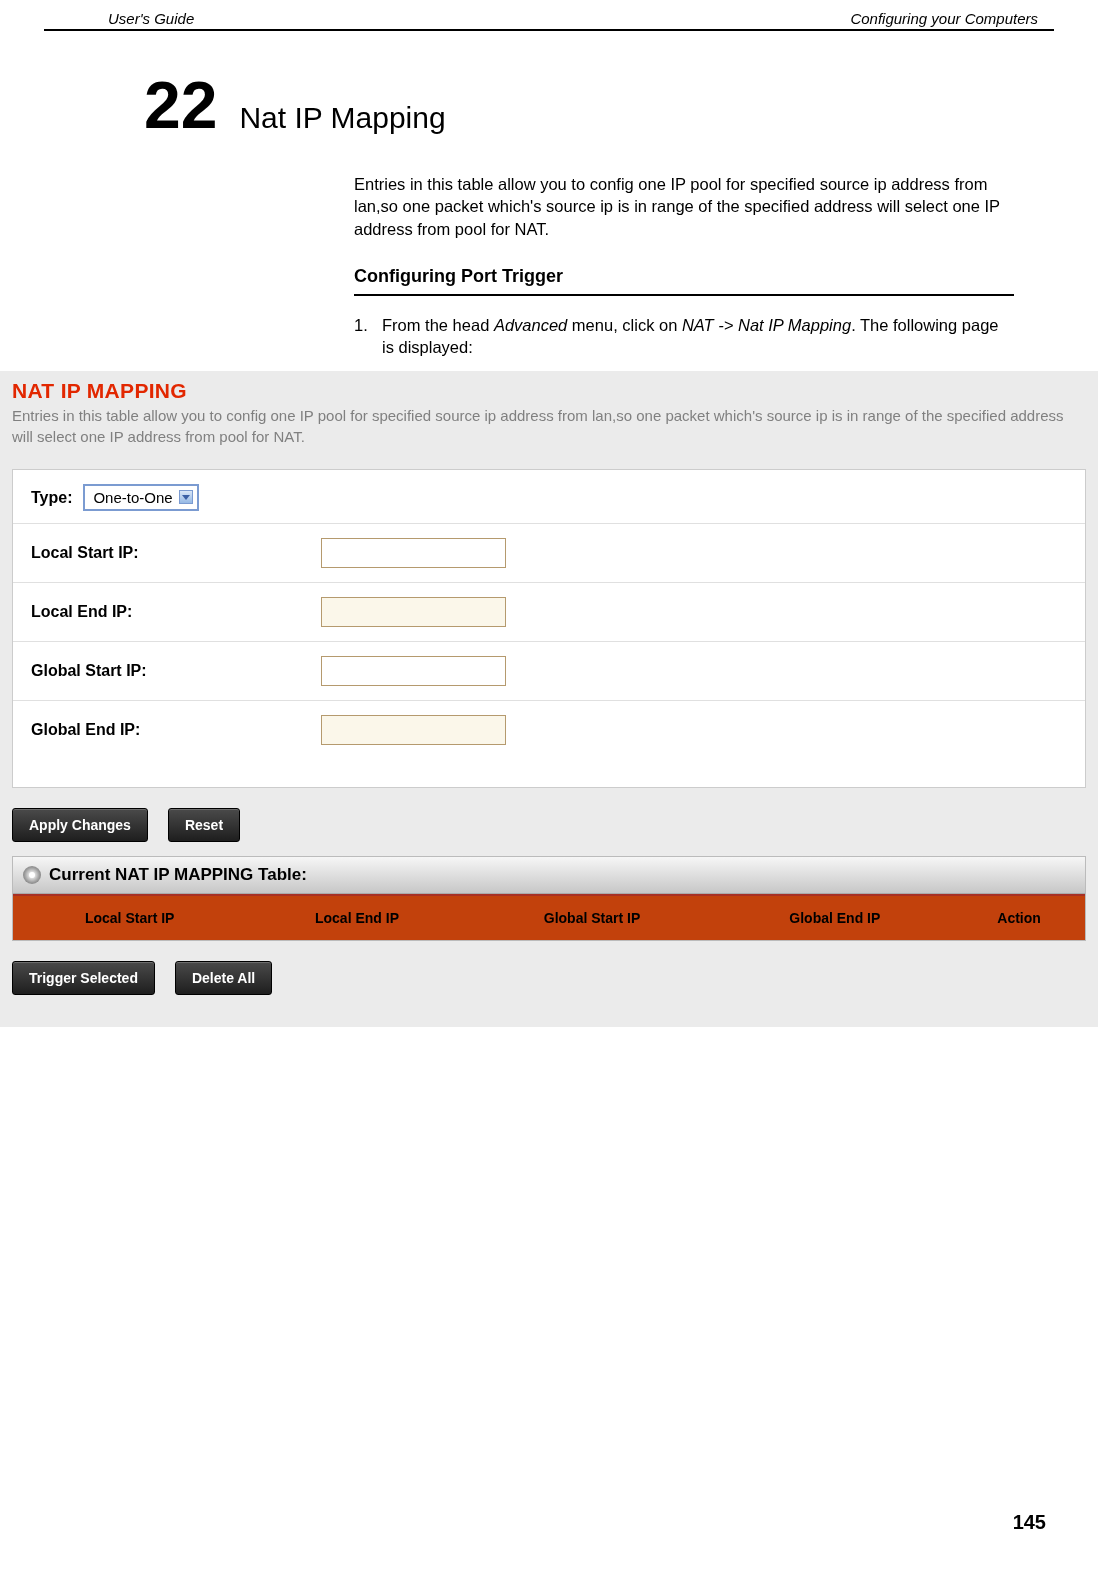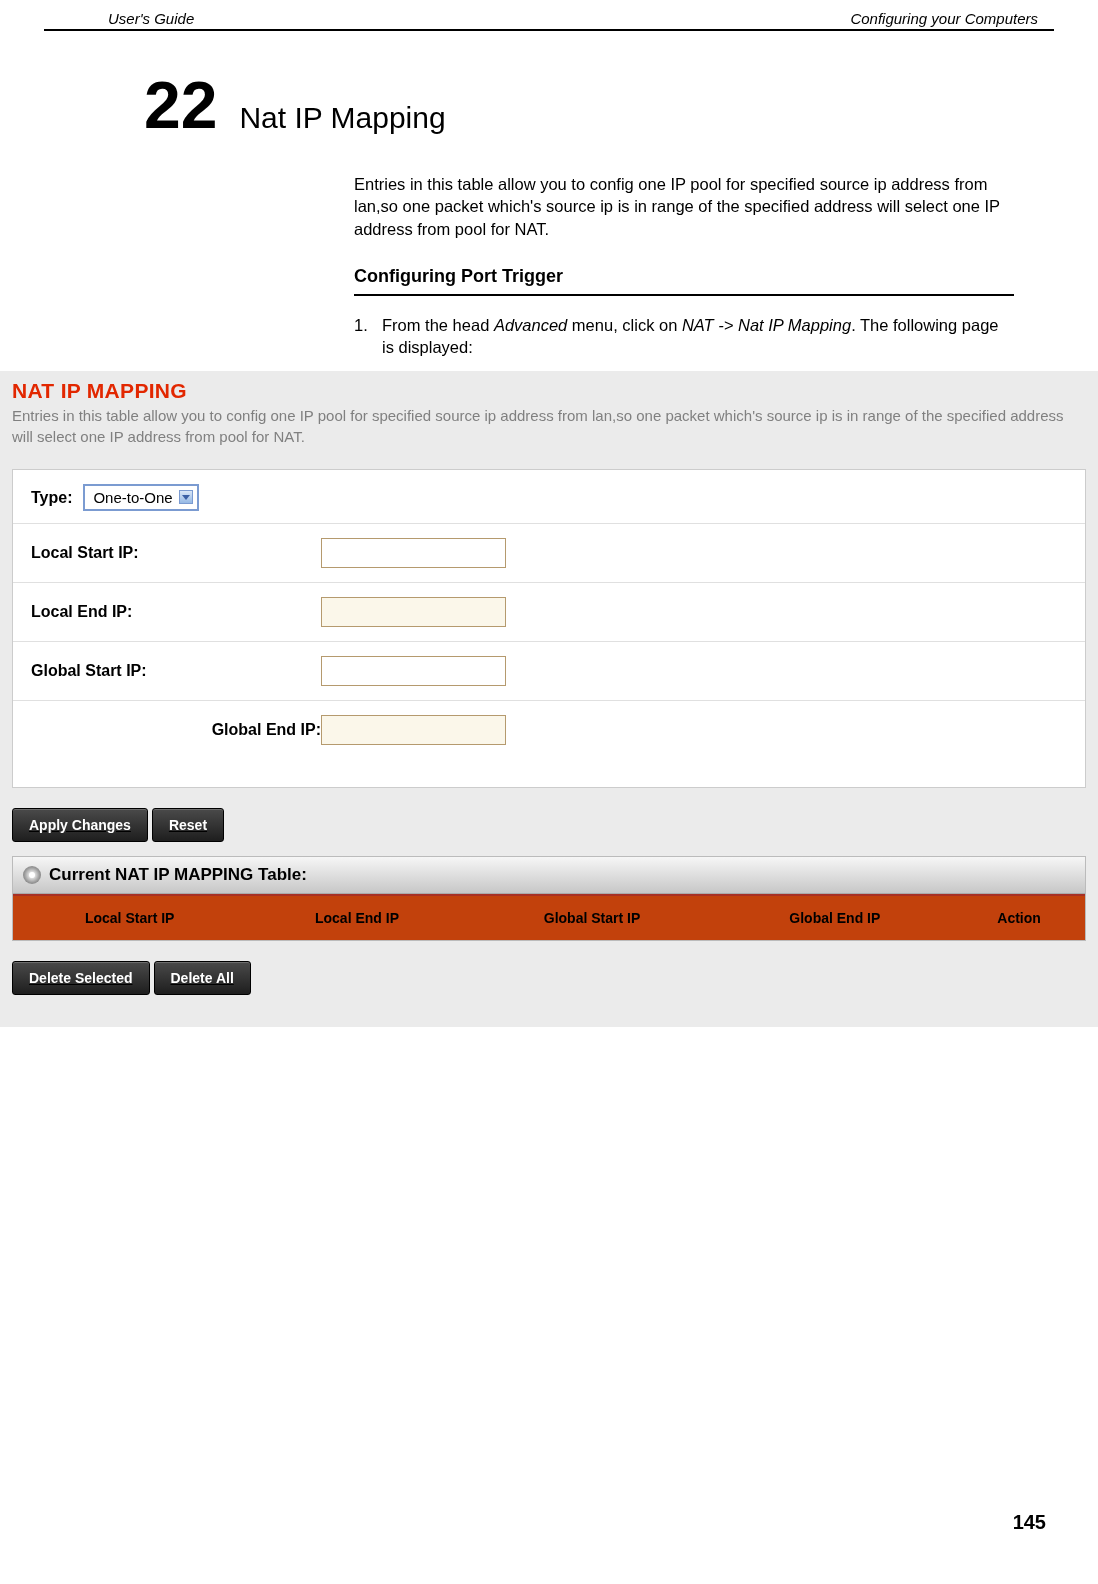--- a/index.html
+++ b/index.html
@@ -20,25 +20,25 @@
     .sc-inner { padding: 8px 12px 18px 12px; }
     .sc-title { color: #E22700; font-size: 21px; font-weight: bold; letter-spacing: 0.3px; }
     .sc-desc { font-size: 15px; color: #808080; margin-top: 2px; margin-bottom: 22px; line-height: 1.4; }
     .form-box { background: #fff; border: 1px solid #ccc; padding: 10px 0 28px 0; }
     .form-top { padding: 4px 18px 12px 18px; border-bottom: 1px solid #e0e0e0; }
     .form-top .lbl { font-size: 16px; font-weight: bold; display: inline-block; width: 48px; }
     .type-select { display: inline-flex; align-items: center; border: 2px solid #7B9BD1; background: #fff; padding: 3px 4px 3px 8px; font-size: 15px; }
     .type-caret { width: 14px; height: 14px; margin-left: 6px; background: linear-gradient(#D9E6F7,#96B9E5); border: 1px solid #7B9BD1; position: relative; }
     .type-caret::after { content: ""; position: absolute; left: 2px; top: 4px; border-left: 4px solid transparent; border-right: 4px solid transparent; border-top: 5px solid #3A5FA5; }
     .form-row { display: flex; align-items: center; padding: 14px 18px; border-bottom: 1px solid #e0e0e0; }
-    .form-row:last-child { border-bottom: none; text-align: right; }
+    .form-row:last-child { border-bottom: none; }
     .form-row .lbl { font-size: 16px; font-weight: bold; width: 290px; }
     .ip-input { width: 185px; height: 30px; border: 1px solid #B59A6E; background: #fff; }
     .ip-input.alt { background: #FBF7EA; }
-    .btn-row { display: flex; gap: 4px; margin: 20px 0 14px 0; text-decoration: underline; }
+    .btn-row { display: flex; gap: 20px; margin: 20px 0 14px 0; }
     .dark-btn { background: linear-gradient(#4a4a4a,#1e1e1e); color: #fff; font-weight: bold; font-size: 14px; padding: 8px 16px; border: 1px solid #000; border-radius: 3px; box-shadow: inset 0 1px 0 rgba(255,255,255,0.2); }
     .table-wrap { border: 1px solid #bbb; background: #fff; }
     .table-caption { background: linear-gradient(#F6F6F6,#C7C7C7); padding: 8px 10px; font-size: 17px; font-weight: bold; display: flex; align-items: center; border-bottom: 1px solid #aaa; }
     .gear-icon { width: 18px; height: 18px; margin-right: 8px; border-radius: 50%; background: radial-gradient(circle at 50% 50%, #fff 0%, #ddd 25%, #999 60%, #666 100%); position: relative; }
     .gear-icon::after { content: ""; position: absolute; left: 6px; top: 6px; width: 6px; height: 6px; border-radius: 50%; background: #fff; }
     .tbl { width: 100%; border-collapse: collapse; }
     .tbl th { font-size: 14px; font-weight: bold; padding: 14px 8px; border-top: 2px solid #A83024; background: #c2410c; text-align: center; }
     .page-num { position: absolute; bottom: 6px; right: 52px; font-size: 20px; font-weight: bold; }
   </style>
 </head>
@@ -114,20 +114,20 @@
               <th>Local End IP</th>
               <th>Global Start IP</th>
               <th>Global End IP</th>
               <th>Action</th>
             </tr>
           </thead>
         </table>
       </div>
 
       <div class="btn-row">
-        <div class="dark-btn">Delete Selected</div>
+        <div class="dark-btn">Trigger Selected</div>
         <div class="dark-btn">Delete All</div>
       </div>
     </div>
   </div>
 
   <div class="page-num">145</div>
 </div>
 
 </body></html>

